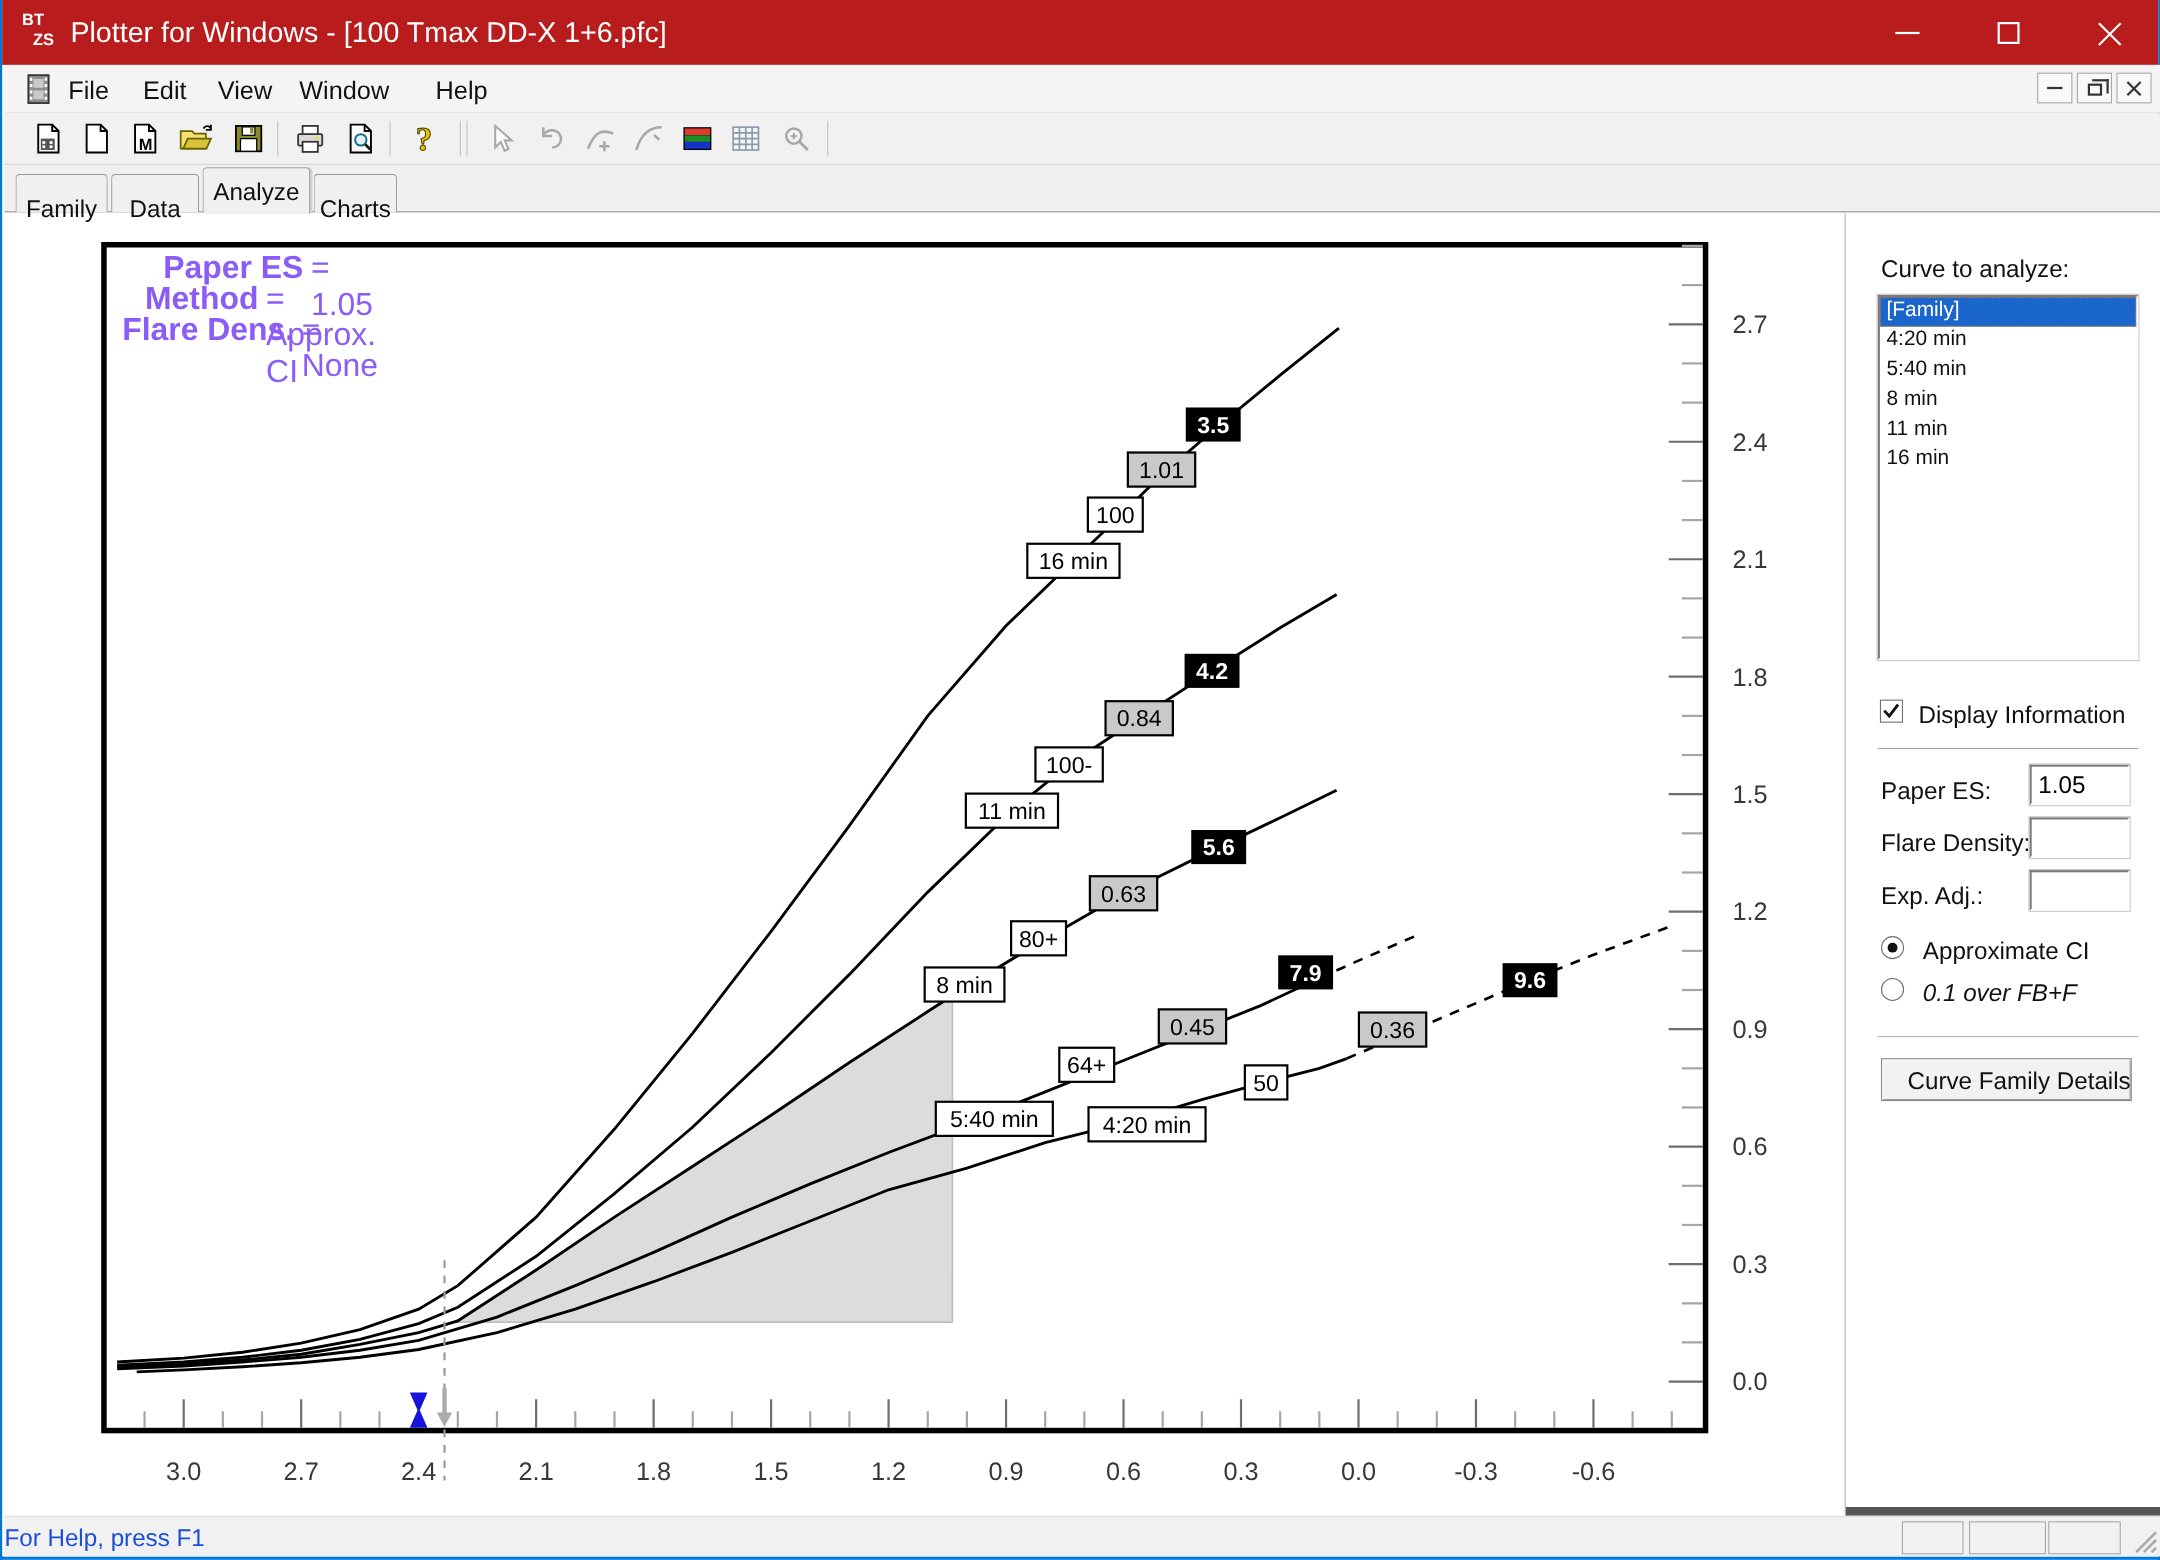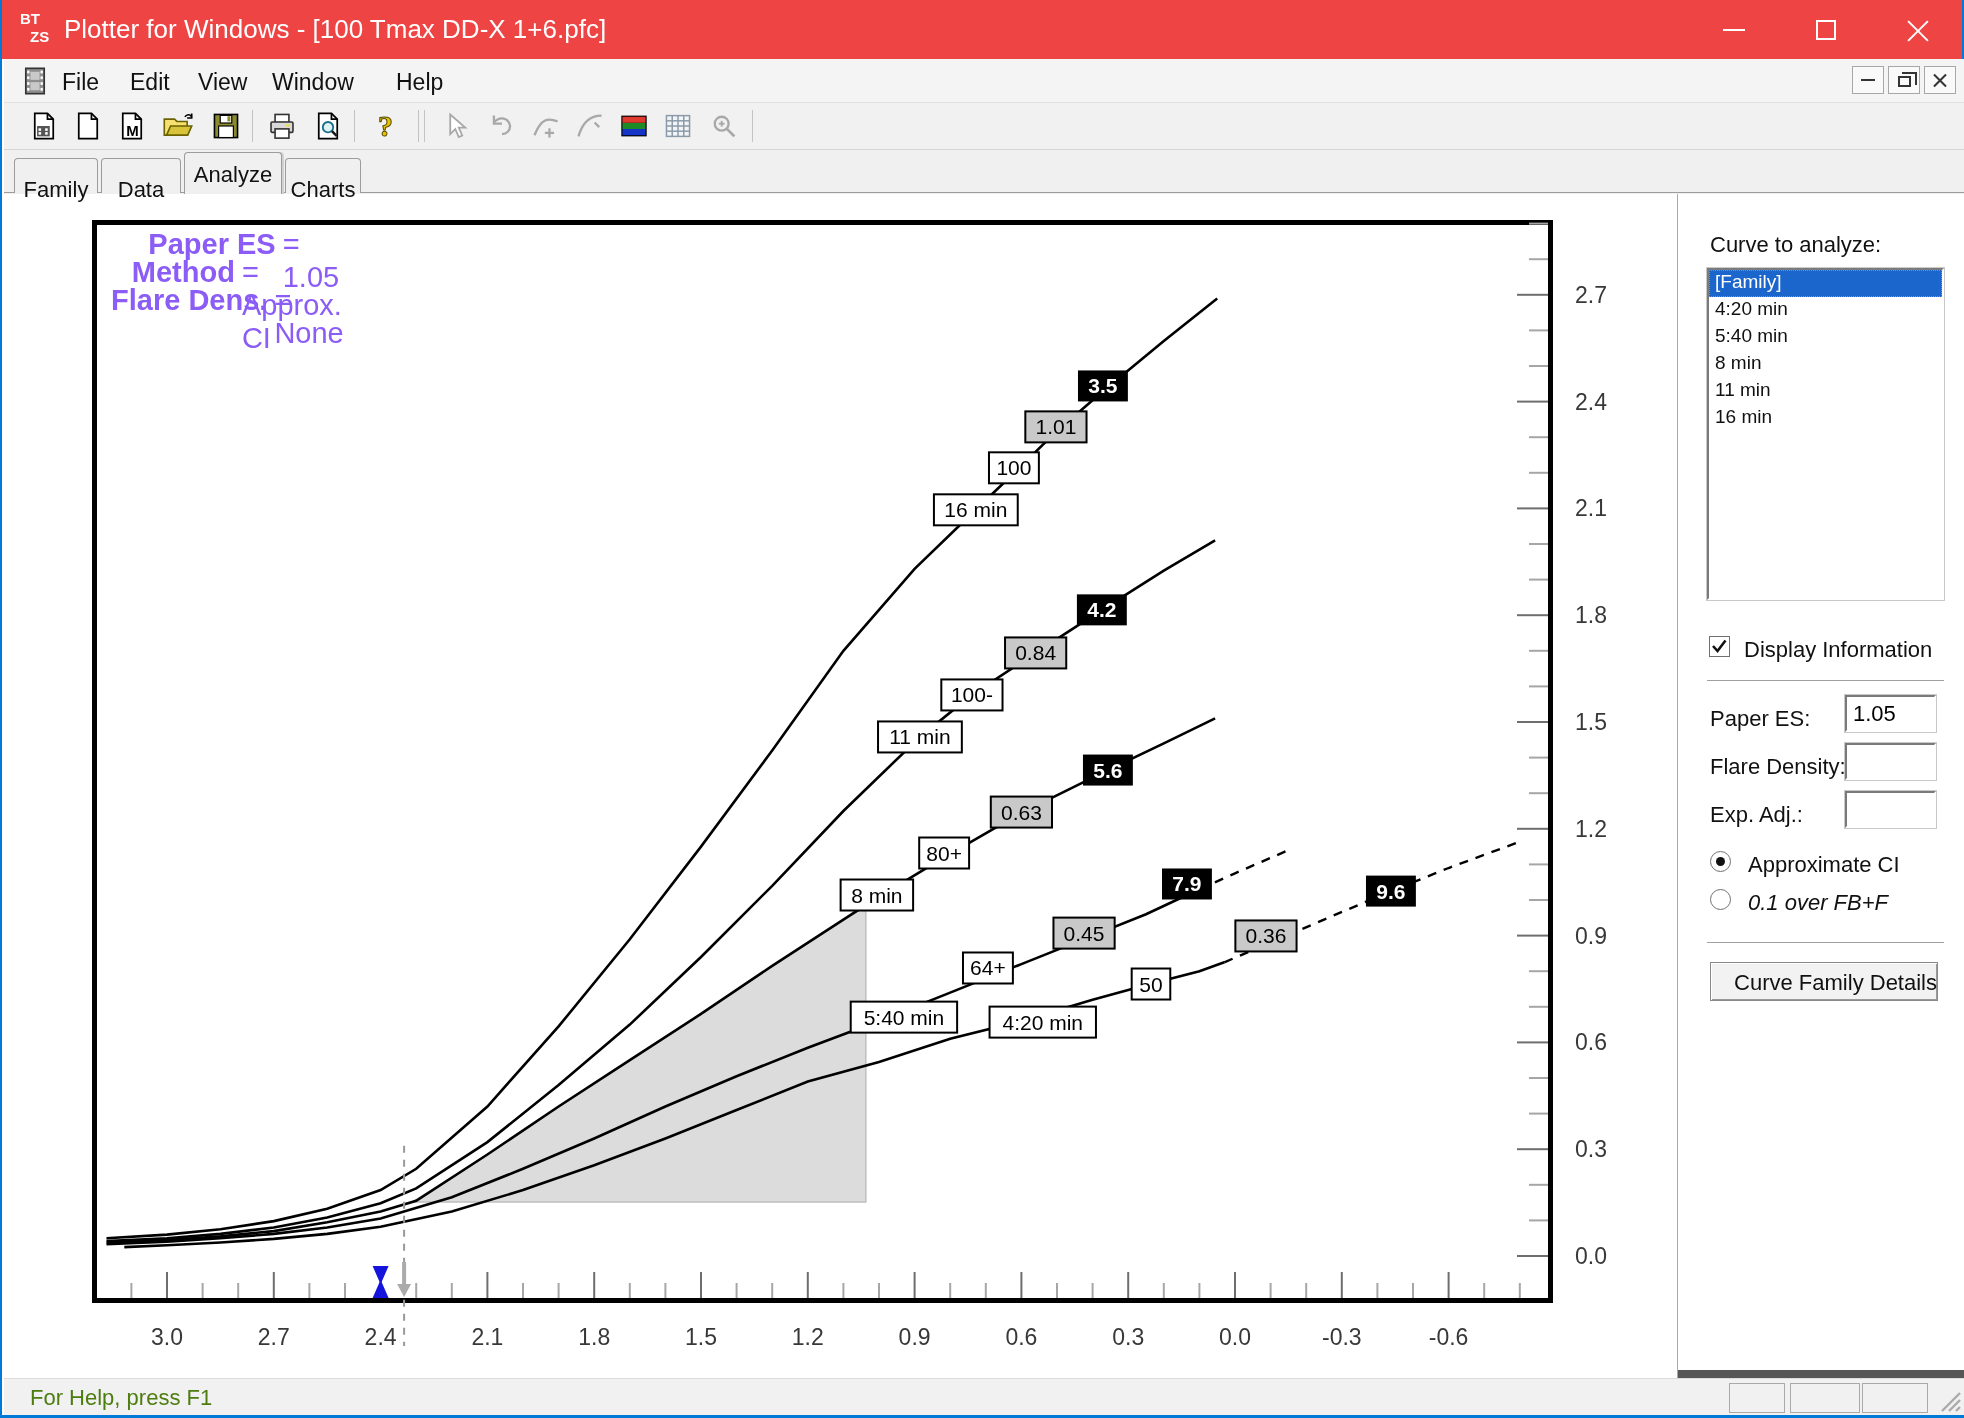--- a/index.html
+++ b/index.html
@@ -1,21 +1,21 @@
 <!DOCTYPE html>
 <html><head>
 <meta charset="utf-8">
 <style>
   * { margin:0; padding:0; box-sizing:border-box; }
   html,body { width:1964px; height:1418px; font-family:"Liberation Sans", sans-serif; background:#fff; overflow:hidden; }
   .abs { position:absolute; }
   #frame { position:absolute; left:0; top:0; width:1964px; height:1418px; border-left:2px solid #0179d7; border-right:2px solid #0179d7; border-bottom:3px solid #0179d7; }
 
   
-  .titlebar { position:absolute; left:0; top:0; width:100%; height:59px; background:#ef4444; color:#fff; }
+  .titlebar { position:absolute; left:0; top:0; width:100%; height:59px; background:#b91c1c; color:#fff; }
   .titlebar .apptitle { position:absolute; left:62px; top:14px; font-size:26px; }
   .btzs { position:absolute; left:14px; top:8px; width:44px; height:44px; color:#fff; font-weight:bold; font-size:15px; }
   .btzs .bt { position:absolute; left:4px; top:2px; }
   .btzs .zs { position:absolute; left:14px; top:20px; }
   .winbtn { position:absolute; top:0; width:92px; height:59px; display:flex; align-items:center; justify-content:center; }
   .glyph-min { width:22px; height:2px; background:#fff; }
   .glyph-max { width:20px; height:20px; border:2px solid #fff; }
   .glyph-close { position:relative; width:22px; height:22px; }
   .glyph-close:before, .glyph-close:after { content:""; position:absolute; left:10px; top:-2px; width:2px; height:28px; background:#fff; }
   .glyph-close:before { transform:rotate(45deg); } .glyph-close:after { transform:rotate(-45deg); }
@@ -61,21 +61,21 @@
   .lb-item.selected { background:#1a66cc; color:#fff; outline:1px dotted #d08030; outline-offset:-1px; }
   .checkbox { position:absolute; width:21px; height:21px; background:#fff; border:1px solid #707070; }
   .sep { position:absolute; left:29px; width:237px; height:2px; border-top:1px solid #a0a0a0; border-bottom:1px solid #fff; }
   .tinput { position:absolute; width:91px; height:37px; background:#fff; border:2px solid; border-color:#7a7a7a #fff #fff #7a7a7a; outline:1px solid #c9c9c9; font-size:22px; font-family:"Liberation Sans",sans-serif; padding:2px 6px; }
   .radio { position:absolute; width:21px; height:21px; border-radius:50%; background:#fff; border:1px solid #707070; }
   .radio .dot { position:absolute; left:5px; top:5px; width:9px; height:9px; border-radius:50%; background:#111; }
   .pbutton { position:absolute; left:32px; width:228px; height:39px; background:#f2f2f2; border:1px solid #8a8a8a; box-shadow:inset 1px 1px 0 #fff, inset -1px -1px 0 #9a9a9a; font-size:22px; color:#111; text-align:right; padding-top:7px; }
 
   
   .statusbar { position:absolute; left:2px; top:1378px; width:1960px; height:37px; background:#f1f1f1; border-top:1px solid #dcdcdc; }
-  .statustext { position:absolute; left:26px; top:6px; font-size:22px; color:#4d7c0f; }
+  .statustext { position:absolute; left:0; top:6px; font-size:22px; color:#1d4ed8; }
   .statuscell { position:absolute; top:4px; height:30px; border:1px solid #a9a9a9; background:#f1f1f1; }
 </style>
 </head>
 <body>
 
 <div id="frame">
 
   <div class="titlebar">
     <div class="btzs">
       <span class="bt">BT</span>

